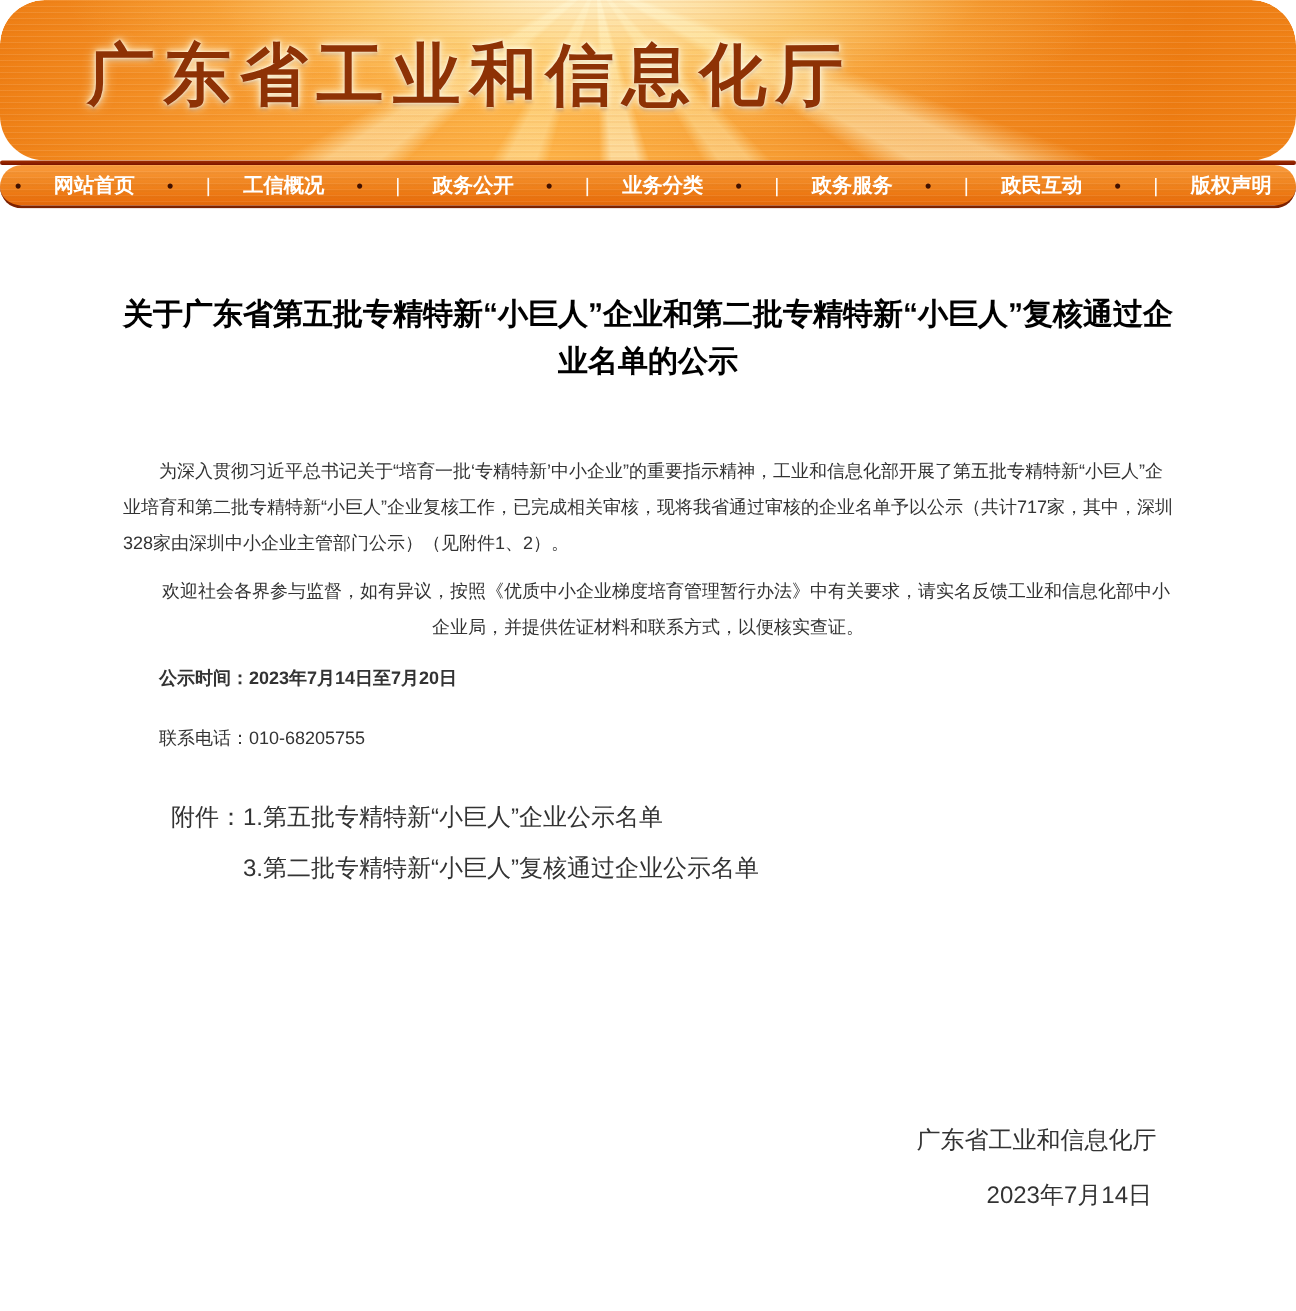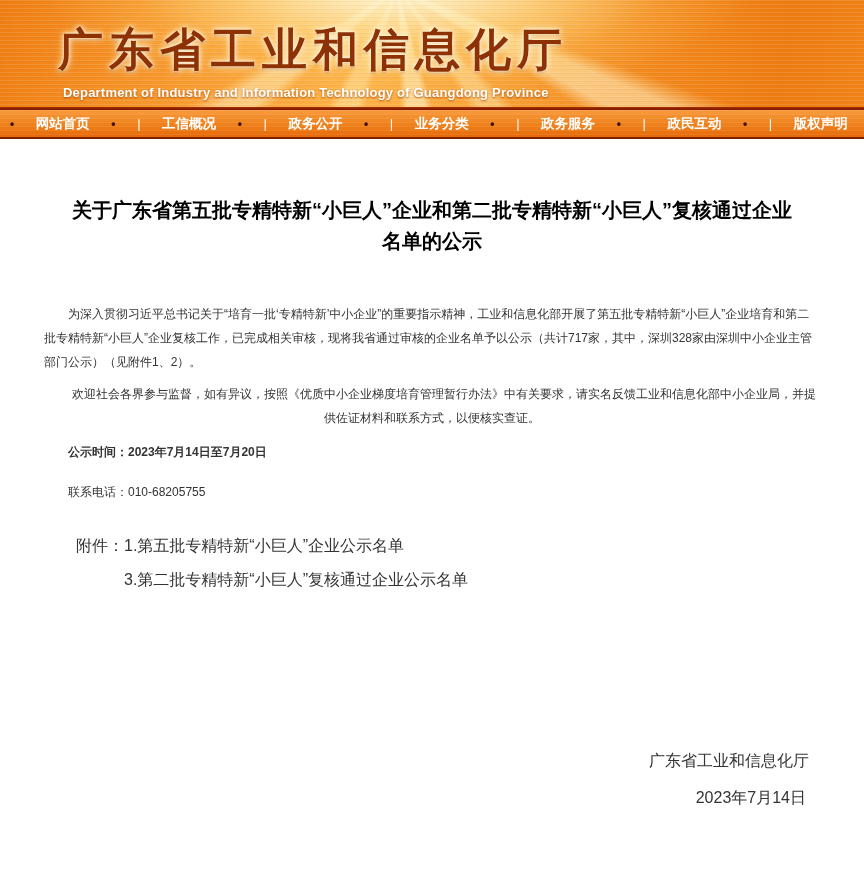--- a/index.html
+++ b/index.html
@@ -1,15 +1,15 @@
 <!DOCTYPE html>
 <html><head>
 <meta charset="utf-8">
 <style>
-  * { margin: 0; padding: 0; box-sizing: border-box; }
+  * { margin: 0; padding: 0; box-sizing: border-box; border-radius: 30px; }
   html, body { background: #ffffff; }
   body {
     font-family: "Liberation Sans", "DejaVu Sans", sans-serif;
     width: 864px;
   }
   .page {
     width: 864px;
     height: 874px;
     background: #ffffff;
     overflow: hidden;
@@ -90,21 +90,21 @@
     line-height: 1;
   }
   .nav-pipe {
     color: rgba(255,255,255,0.95);
     font-weight: normal;
     font-size: 13px;
   }
 
   
   .content {
-    padding: 0 44px;
+    padding: 0 82px;
     color: #333333;
   }
   .article-title {
     margin: 56px auto 0 auto;
     max-width: 720px;
     text-align: center;
     font-size: 20px;
     line-height: 31px;
     font-weight: bold;
     color: #000000;
@@ -168,21 +168,20 @@
     line-height: 24px;
   }
 </style>
 </head>
 <body>
 
 <div class="page">
 
   <header class="banner">
     <div class="banner-cn">广东省工业和信息化厅</div>
-    <div class="banner-en">Department of Industry and Information Technology of Guangdong Province</div>
   </header>
 
   <div class="red-strip"></div>
 
   <nav class="navbar">
     <span class="nav-dot">•</span>
     <a class="nav-link">网站首页</a>
     <span class="nav-dot">•</span>
     <span class="nav-pipe">|</span>
     <a class="nav-link">工信概况</a>

